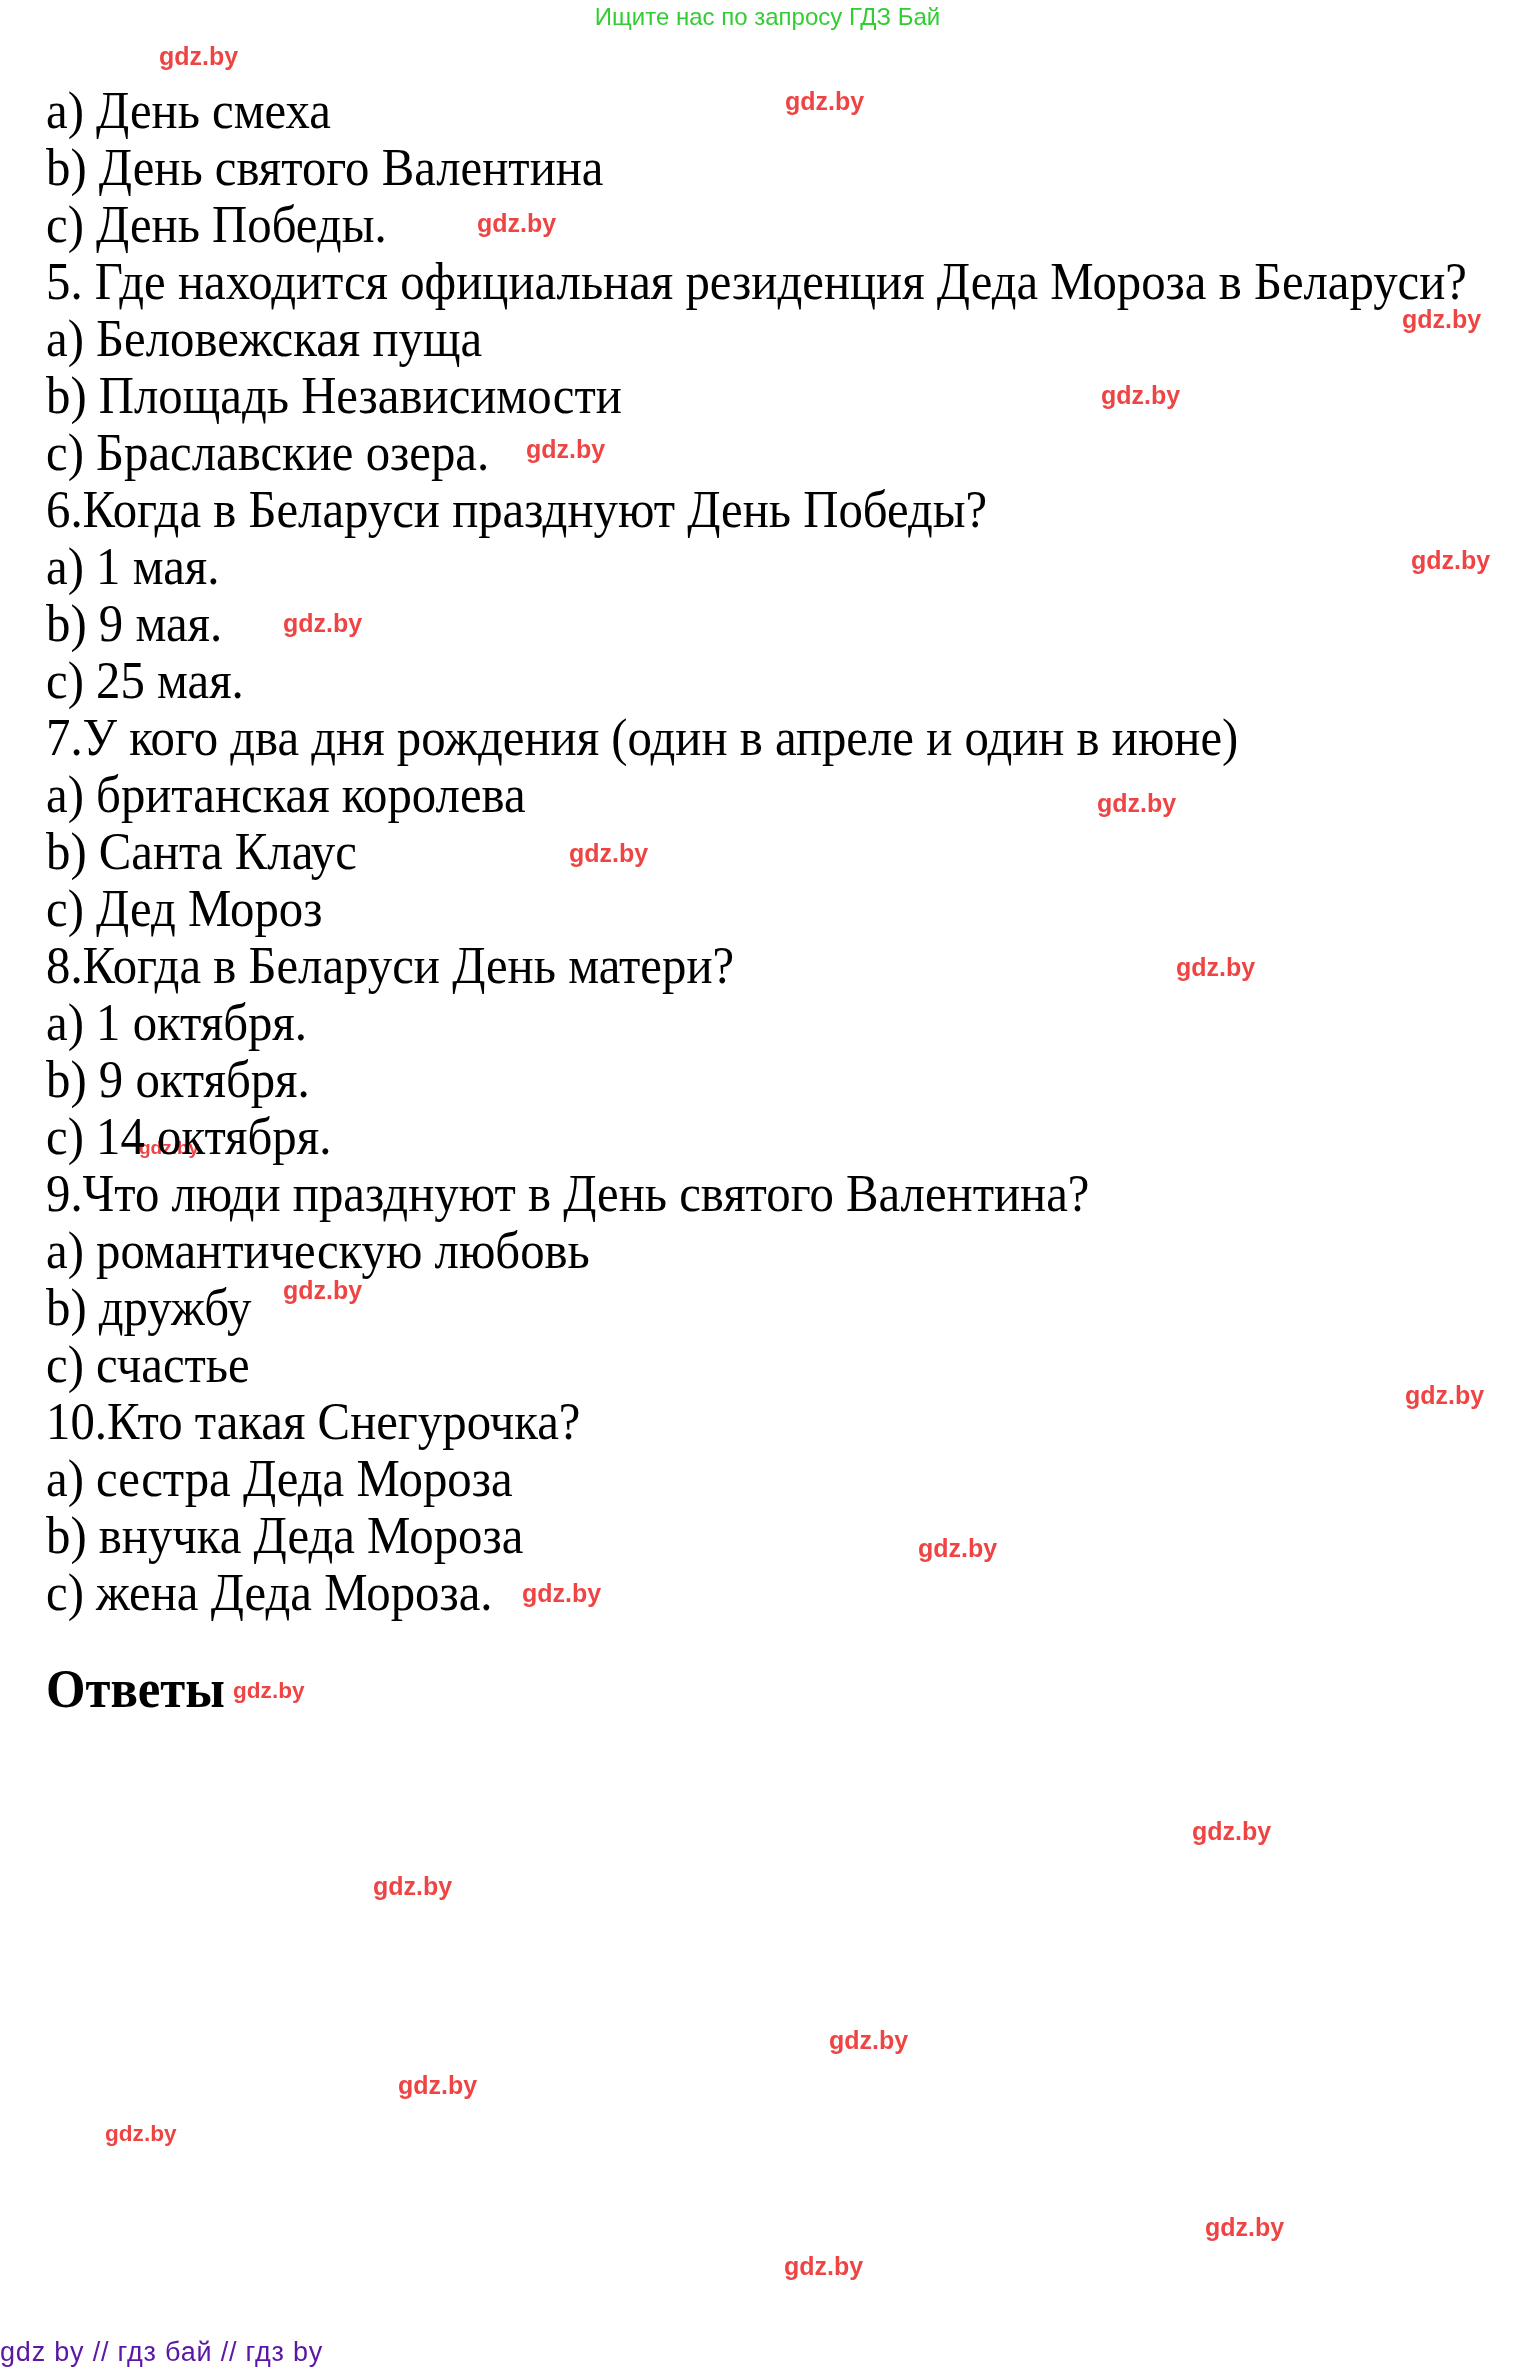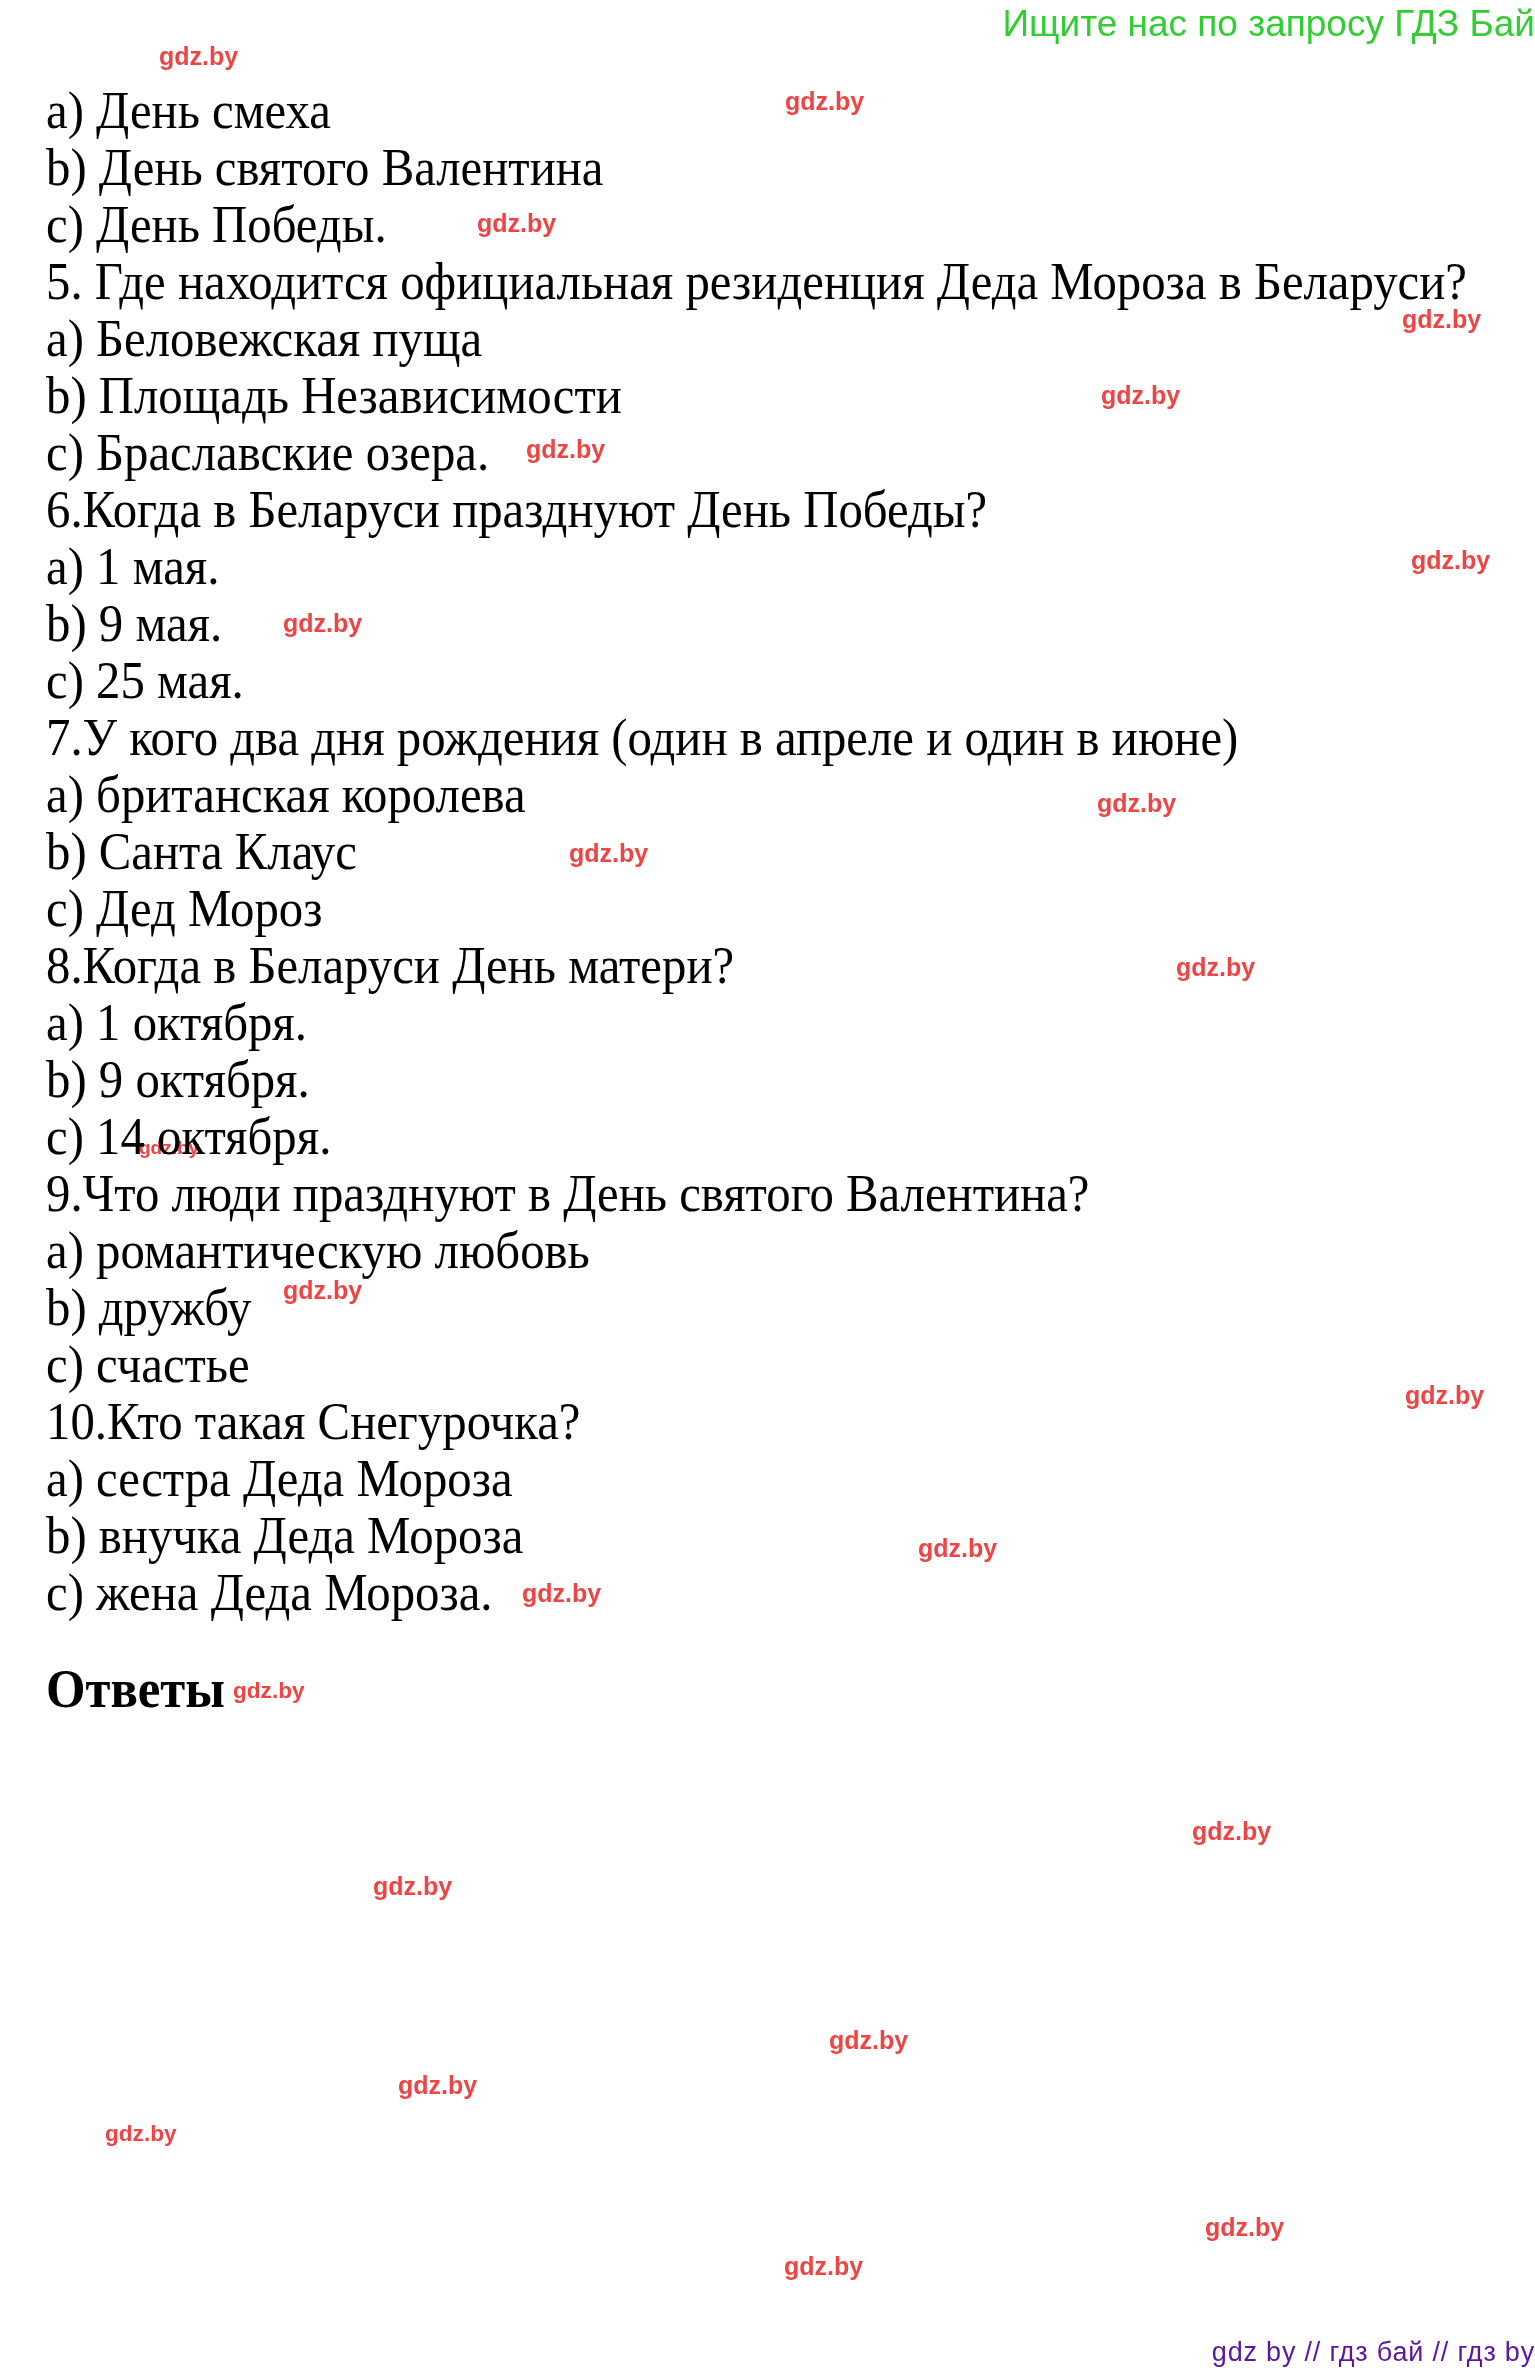--- a/index.html
+++ b/index.html
@@ -8,23 +8,23 @@
     width: 1535px;
     height: 2377px;
     background: #ffffff;
     overflow: hidden;
     font-family: "Liberation Serif", serif;
   }
   .promo {
     position: absolute;
     top: 2.5px; left: 0;
     width: 100%;
-    text-align: right;
+    text-align: center;
     font-family: "Liberation Sans", sans-serif;
-    font-size: 37px;
+    font-size: 24px;
     color: #32CD32;
     white-space: nowrap;
   }
   .quiz {
     position: absolute;
     top: 82px; left: 46px;
   }
   .line {
     height: 57px;
     line-height: 57px;
@@ -64,21 +64,21 @@
     color: #ef4444;
     white-space: nowrap;
     font-weight: bold;
   }
   .wm.small { font-size: 19px; }
   .wm.mid   { font-size: 22.6px; }
   .footer {
     position: absolute;
     top: 2337px; left: 0;
     width: 100%;
-    text-align: right;
+    text-align: left;
     font-family: "Liberation Sans", sans-serif;
     font-size: 27px;
     letter-spacing: 0.8px;
     color: #5B16A3;
     white-space: nowrap;
   }
 </style>
 </head>
 <body>
 

